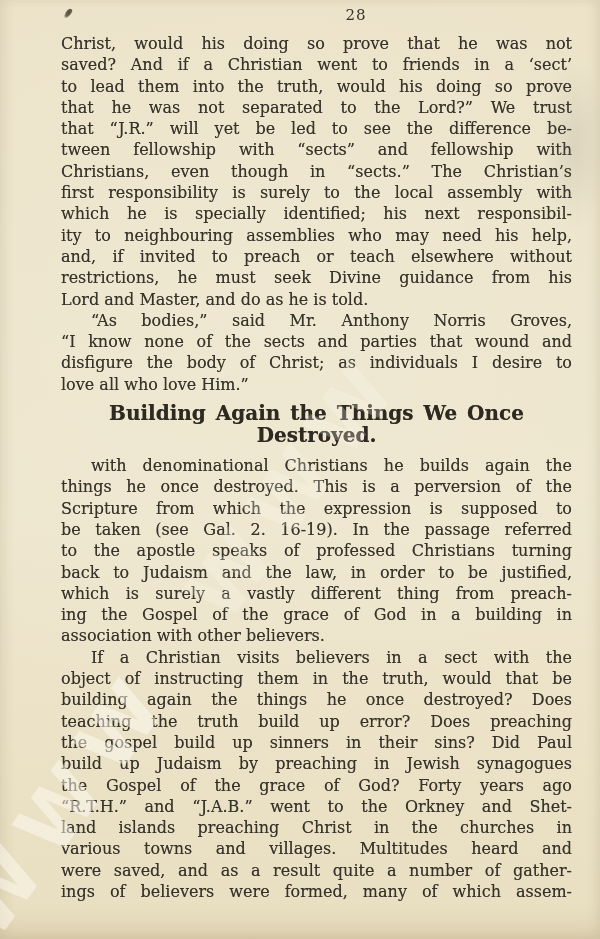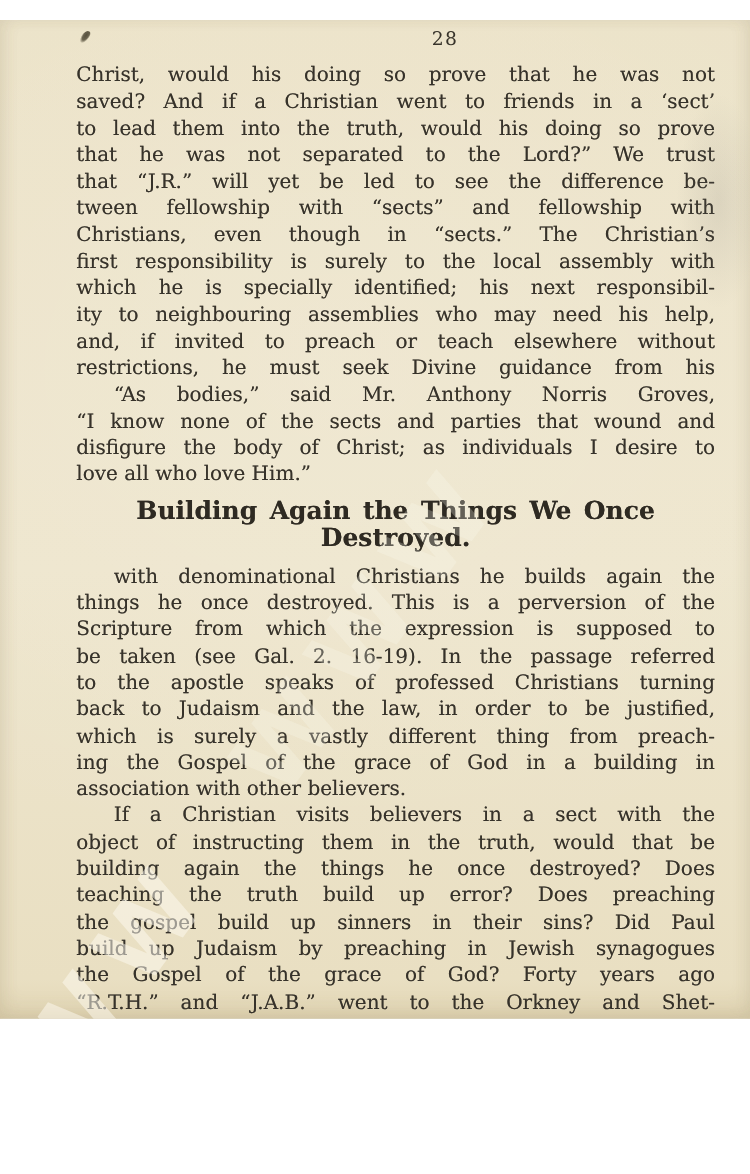--- a/index.html
+++ b/index.html
@@ -8,30 +8,29 @@
   }
   body {
     width: 600px;
     height: 939px;
     overflow: hidden;
     font-family: "DejaVu Serif", "Liberation Serif", serif;
   }
   .page {
     position: relative;
     width: 600px;
-    height: 799px;
+    height: 939px;
     background:
       radial-gradient(900px 700px at 45% 35%, rgba(255,255,255,0.10), rgba(255,255,255,0) 60%),
       linear-gradient(to bottom, #ece3c9 0%, #eee6ce 55%, #e9dfc2 96%, #e3d7b6 100%);
     box-shadow:
       inset 0 -8px 16px rgba(120,100,60,0.10),
       inset 5px 0 12px rgba(120,100,60,0.05),
       inset -4px 0 10px rgba(120,110,90,0.05);
     overflow: hidden;
-    margin-top: 16px;
   }
   .page-number {
     position: absolute;
     top: 6px;
     left: 336px;
     width: 40px;
     text-align: center;
     font-size: 15px;
     letter-spacing: 1px;
     color: #37332a;
@@ -129,20 +128,21 @@
         <div class="line">to lead them into the truth, would his doing so prove</div>
         <div class="line">that he was not separated to the Lord?”  We trust</div>
         <div class="line">that “J.R.” will yet be led to see the difference be-</div>
         <div class="line">tween fellowship with “sects” and fellowship with</div>
         <div class="line">Christians, even though in “sects.”  The Christian’s</div>
         <div class="line">first responsibility is surely to the local assembly with</div>
         <div class="line">which he is specially identified; his next responsibil-</div>
         <div class="line">ity to neighbouring assemblies who may need his help,</div>
         <div class="line">and, if invited to preach or teach elsewhere without</div>
         <div class="line">restrictions, he must seek Divine guidance from his</div>
+        <div class="line noStretch">Lord and Master, and do as he is told.</div>
       </div>
       <div class="para indent">
         <div class="line">“As bodies,” said Mr. Anthony Norris Groves,</div>
         <div class="line">“I know none of the sects and parties that wound and</div>
         <div class="line">disfigure the body of Christ; as individuals I desire to</div>
         <div class="line noStretch">love all who love Him.”</div>
       </div>
       <div class="heading">Building Again the Things We Once Destroyed.</div>
       <div class="para indent">
         <div class="line">with denominational Christians he builds again the</div>

